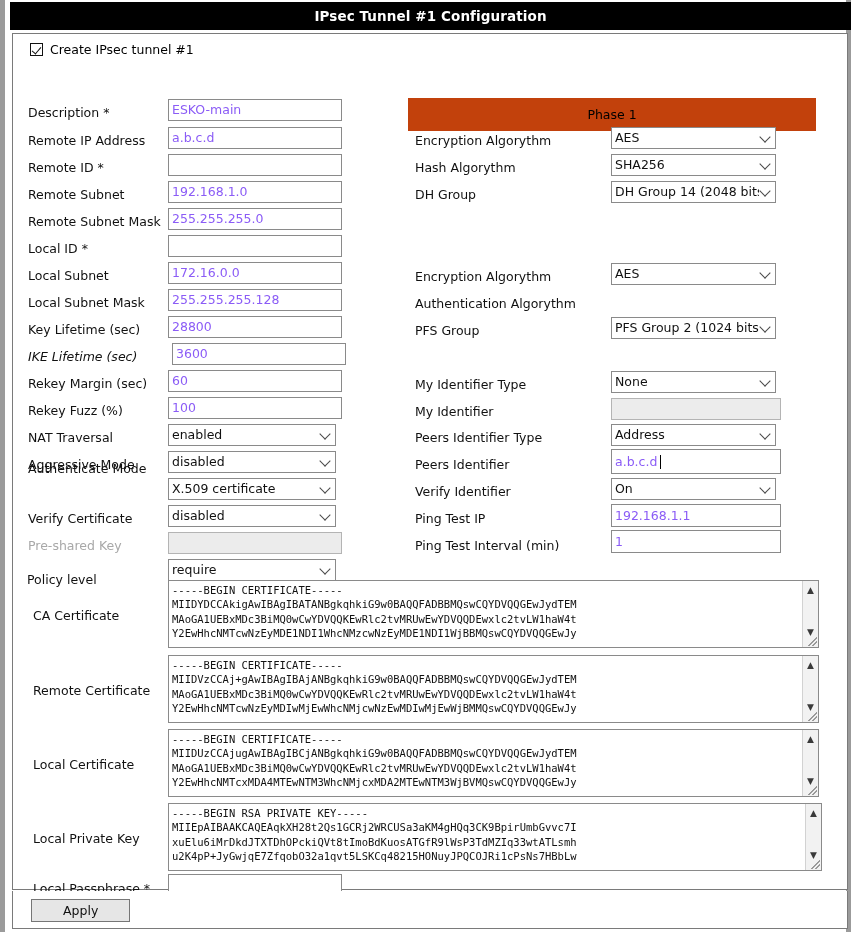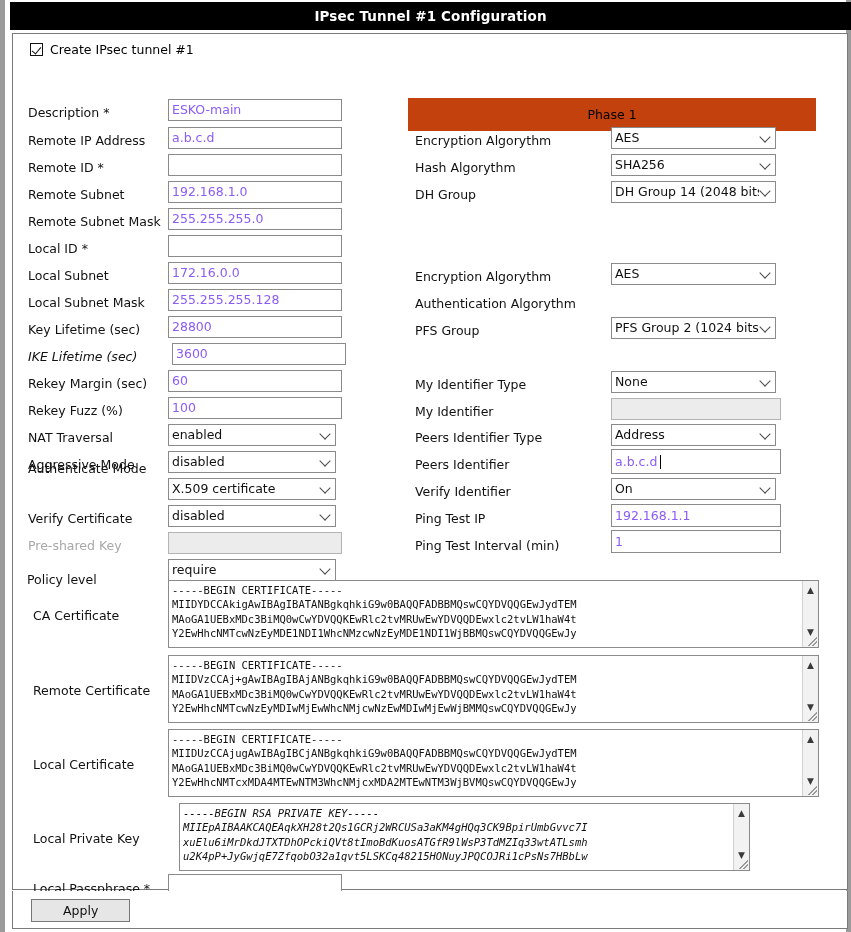--- a/index.html
+++ b/index.html
@@ -435,21 +435,21 @@
 MAoGA1UEBxMDc3BiMQ0wCwYDVQQKEwRlc2tvMRUwEwYDVQQDEwxlc2tvLW1haW4t
 Y2EwHhcNMTcxMDA4MTEwNTM3WhcNMjcxMDA2MTEwNTM3WjBVMQswCQYDVQQGEwJy</div>
       <div class="sbar">
         <div class="sarrow up">▲</div>
         <div class="sarrow dn">▼</div>
       </div>
       <div class="grip"></div>
     </div>
 
     <div class="lbl" style="left:20px; top:797px;">Local Private Key</div>
-    <div class="ta" style="left:166px; top:769px; width:571px; height:68px;font-style:italic;">
+    <div class="ta" style="left:155px; top:769px; width:654px; height:68px;">
       <div class="tatext">-----BEGIN RSA PRIVATE KEY-----
 MIIEpAIBAAKCAQEAqkXH28t2Qs1GCRj2WRCUSa3aKM4gHQq3CK9BpirUmbGvvc7I
 xuElu6iMrDkdJTXTDhOPckiQVt8tImoBdKuosATGfR9lWsP3TdMZIq33wtATLsmh
 u2K4pP+JyGwjqE7ZfqobO32a1qvt5LSKCq48215HONuyJPQCOJRi1cPsNs7HBbLw</div>
       <div class="sbar">
         <div class="sarrow up">▲</div>
         <div class="sarrow dn">▼</div>
       </div>
       <div class="grip"></div>
     </div>

